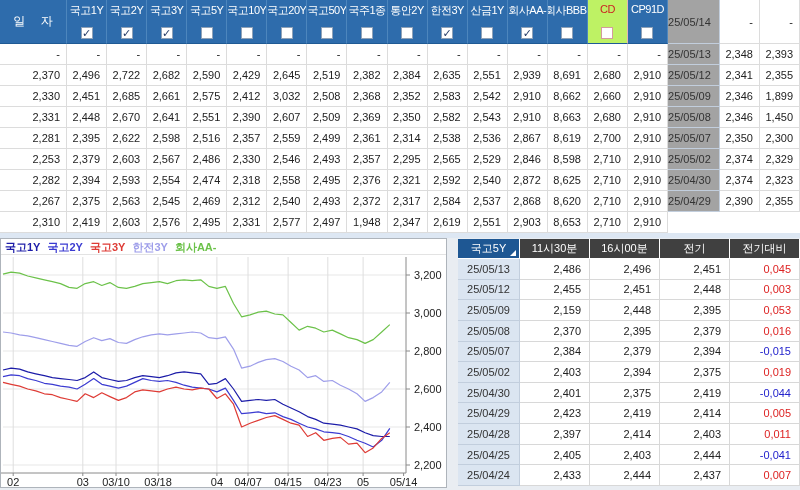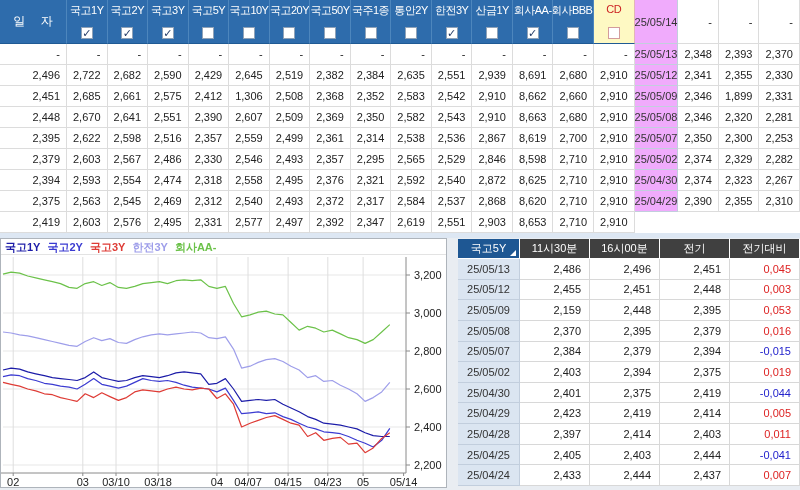--- a/index.html
+++ b/index.html
@@ -9,30 +9,30 @@
 
   
   #top-table { position:absolute; left:0; top:0; width:800px; height:233px;
     display:grid; grid-template-columns:67px repeat(18,1fr);
     grid-template-rows:44px repeat(9,21px); background:#fff; font-size:11px; }
   .th { background:#2e6cac; color:#fff; display:flex; flex-direction:column;
     align-items:center; justify-content:space-between; padding:3px 0 4px 0;
     border-right:1px solid #4d86bd; border-bottom:1px solid #1f5a94; white-space:nowrap; overflow:hidden; }
   .th .lbl { font-size:11px; letter-spacing:-0.5px; }
   .th.date-h { justify-content:center; font-size:12px; letter-spacing:6px; padding-left:6px; }
-  .th.cd-h { background:#fef9c3; color:#cc2222; border-right:1px solid #e3b6b6; }
+  .th.cd-h { background:#bef264; color:#cc2222; border-right:1px solid #e3b6b6; }
   .cbx { width:12px; height:12px; background:#fff; border:1px solid #8fa2b8;
     display:flex; align-items:center; justify-content:center; font-size:11px;
     line-height:10px; color:#223a66; font-weight:bold; }
   .cd-h .cbx { border:1px solid #d39c9c; }
   .td { background:#fff; border-right:1px solid #dcdcdc; border-bottom:1px solid #dcdcdc;
     display:flex; align-items:center; justify-content:flex-end; padding-right:6px;
     color:#222; white-space:nowrap; }
-  .td.datec { background:#f0abfc; border-right:1px solid #c2cedd; border-bottom:1px solid #c2cedd;
-    justify-content:center; padding-right:0; color:#333; }
+  .td.datec { background:#a3a3a3; border-right:1px solid #c2cedd; border-bottom:1px solid #c2cedd;
+    justify-content:center; padding-right:8px; color:#333; }
   #top-strip { position:absolute; left:0; top:233px; width:800px; height:5px; background:#dde7f3; }
 
   
   #chart-panel { position:absolute; left:0; top:238px; width:447px; height:250px;
     background:#fff; border:1px solid #aeb4bb; }
   #chart-legend { height:16px; display:flex; align-items:center; gap:7px;
     padding:2px 0 0 4px; font-size:11px; font-weight:bold; white-space:nowrap;
     border-bottom:1px solid #e3e3e3; }
   #chart-svg { display:block; }
 
@@ -106,20 +106,24 @@
       <div class="th ">
         <span class="lbl">회사AA-</span>
         <span class="cbx">✓</span>
       </div>
       <div class="th ">
         <span class="lbl">회사BBB-</span>
         <span class="cbx"></span>
       </div>
       <div class="th cd-h">
         <span class="lbl">CD</span>
+        <span class="cbx"></span>
+      </div>
+      <div class="th ">
+        <span class="lbl">CP91D</span>
         <span class="cbx"></span>
       </div>
       <div class="td datec">25/05/14</div>
       <div class="td">-</div>
       <div class="td">-</div>
       <div class="td">-</div>
       <div class="td">-</div>
       <div class="td">-</div>
       <div class="td">-</div>
       <div class="td">-</div>
@@ -155,21 +159,21 @@
       <div class="td">2,910</div>
       <div class="td datec">25/05/12</div>
       <div class="td">2,341</div>
       <div class="td">2,355</div>
       <div class="td">2,330</div>
       <div class="td">2,451</div>
       <div class="td">2,685</div>
       <div class="td">2,661</div>
       <div class="td">2,575</div>
       <div class="td">2,412</div>
-      <div class="td">1,306</div>
+      <div class="td">3,032</div>
       <div class="td">2,508</div>
       <div class="td">2,368</div>
       <div class="td">2,352</div>
       <div class="td">2,583</div>
       <div class="td">2,542</div>
       <div class="td">2,910</div>
       <div class="td">8,662</div>
       <div class="td">2,660</div>
       <div class="td">2,910</div>
       <div class="td datec">25/05/09</div>
@@ -186,21 +190,21 @@
       <div class="td">2,369</div>
       <div class="td">2,350</div>
       <div class="td">2,582</div>
       <div class="td">2,543</div>
       <div class="td">2,910</div>
       <div class="td">8,663</div>
       <div class="td">2,680</div>
       <div class="td">2,910</div>
       <div class="td datec">25/05/08</div>
       <div class="td">2,346</div>
-      <div class="td">2,320</div>
+      <div class="td">1,450</div>
       <div class="td">2,281</div>
       <div class="td">2,395</div>
       <div class="td">2,622</div>
       <div class="td">2,598</div>
       <div class="td">2,516</div>
       <div class="td">2,357</div>
       <div class="td">2,559</div>
       <div class="td">2,499</div>
       <div class="td">2,361</div>
       <div class="td">2,314</div>
@@ -271,21 +275,21 @@
       <div class="td">2,390</div>
       <div class="td">2,355</div>
       <div class="td">2,310</div>
       <div class="td">2,419</div>
       <div class="td">2,603</div>
       <div class="td">2,576</div>
       <div class="td">2,495</div>
       <div class="td">2,331</div>
       <div class="td">2,577</div>
       <div class="td">2,497</div>
-      <div class="td">2,392</div>
+      <div class="td">1,948</div>
       <div class="td">2,347</div>
       <div class="td">2,619</div>
       <div class="td">2,551</div>
       <div class="td">2,903</div>
       <div class="td">8,653</div>
       <div class="td">2,710</div>
       <div class="td">2,910</div>
     </div>
   <div id="top-strip"></div>
 

